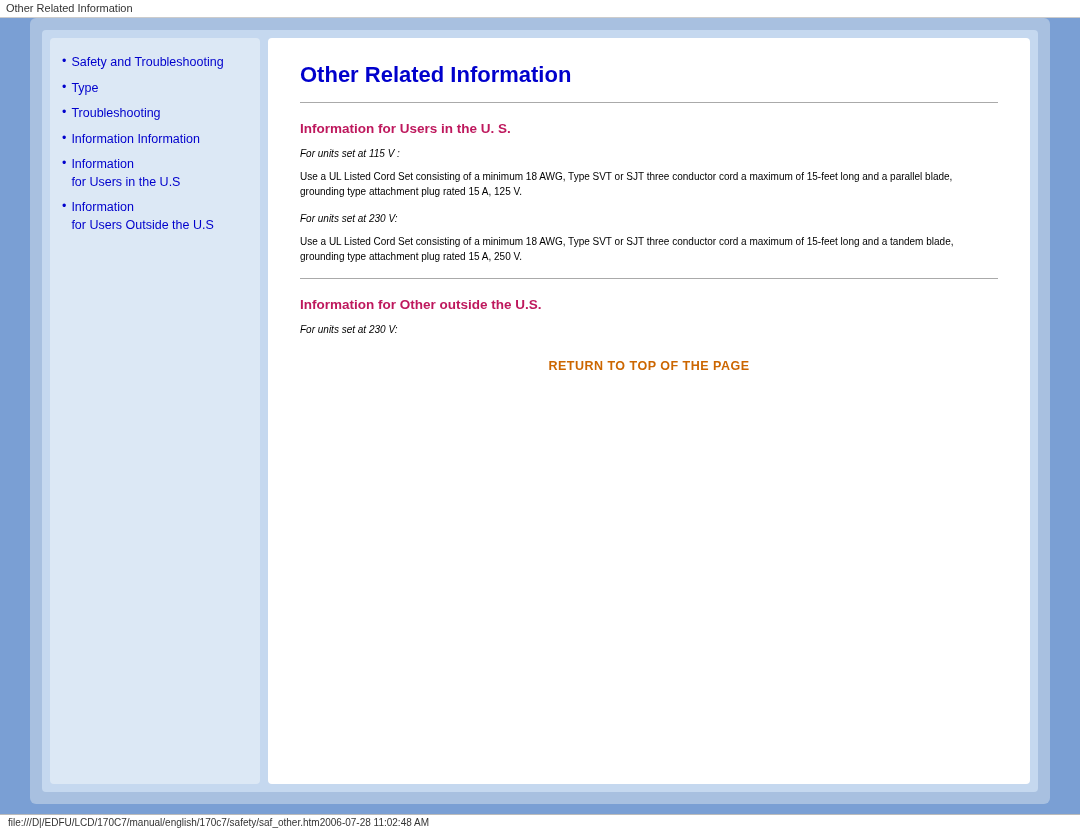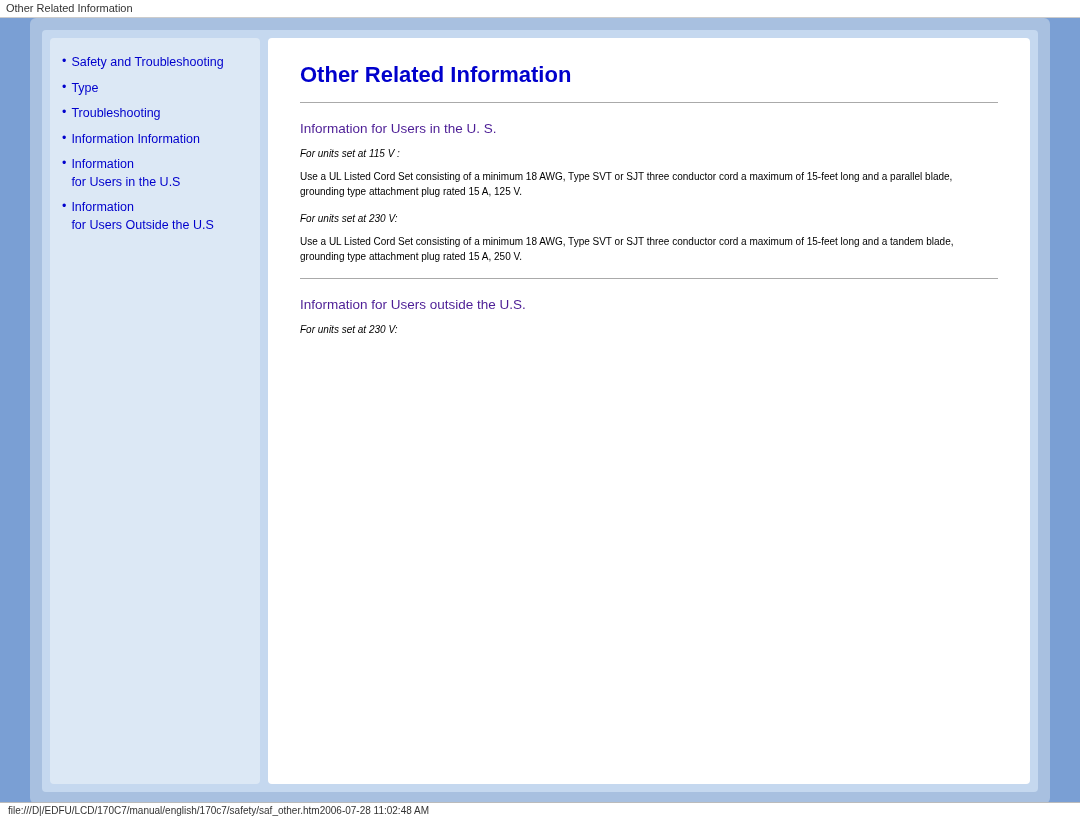--- a/index.html
+++ b/index.html
@@ -101,22 +101,22 @@
     }
 
     .divider {
       border: none;
       border-top: 1px solid #aaa;
       margin: 10px 0 18px 0;
     }
 
     .section-title {
       font-size: 13.5px;
-      font-weight: normal;
-      color: #4c1d95;
+      font-weight: bold;
+      color: #be185d;
       margin-bottom: 12px;
     }
 
     .italic-text {
       font-style: italic;
       margin-bottom: 10px;
       font-size: 10px;
     }
 
     .body-text {
@@ -137,21 +137,21 @@
       margin-top: 24px;
       margin-bottom: 10px;
     }
 
     .status-bar {
       background-color: #fff;
       font-size: 10px;
       color: #333;
       padding: 2px 8px;
       border-top: 1px solid #bbb;
-      height: 32px;
+      height: 20px;
       position: absolute;
       bottom: 0;
       left: 0;
       right: 0;
     }
 
     .scroll-area {
       overflow-y: auto;
       height: 100%;
     }
@@ -204,25 +204,26 @@
             <p class="italic-text">For units set at 115 V :</p>
             <p class="body-text">Use a UL Listed Cord Set consisting of a minimum 18 AWG, Type SVT or SJT three conductor cord a maximum of 15-feet long and a parallel blade, grounding type attachment plug rated 15 A, 125 V.</p>
 
             <p class="italic-text">For units set at 230 V:</p>
             <p class="body-text">Use a UL Listed Cord Set consisting of a minimum 18 AWG, Type SVT or SJT three conductor cord a maximum of 15-feet long and a tandem blade, grounding type attachment plug rated 15 A, 250 V.</p>
           </div>
 
           <hr class="divider">
 
           <div>
-            <div class="section-title">Information for Users outside the U.S.</div>
+            <div class="section-title">Information for Other outside the U.S.</div>
 
             <p class="italic-text">For units set at 230 V:</p>
           </div>
 
+          <a href="#" class="return-link">RETURN TO TOP OF THE PAGE</a>
 
         </div>
       </div>
 
     </div>
   </div>
 </div>
 
 <div class="status-bar">
   <span>file:///D|/EDFU/LCD/170C7/manual/english/170c7/safety/saf_other.htm2006-07-28  11:02:48 AM</span>

